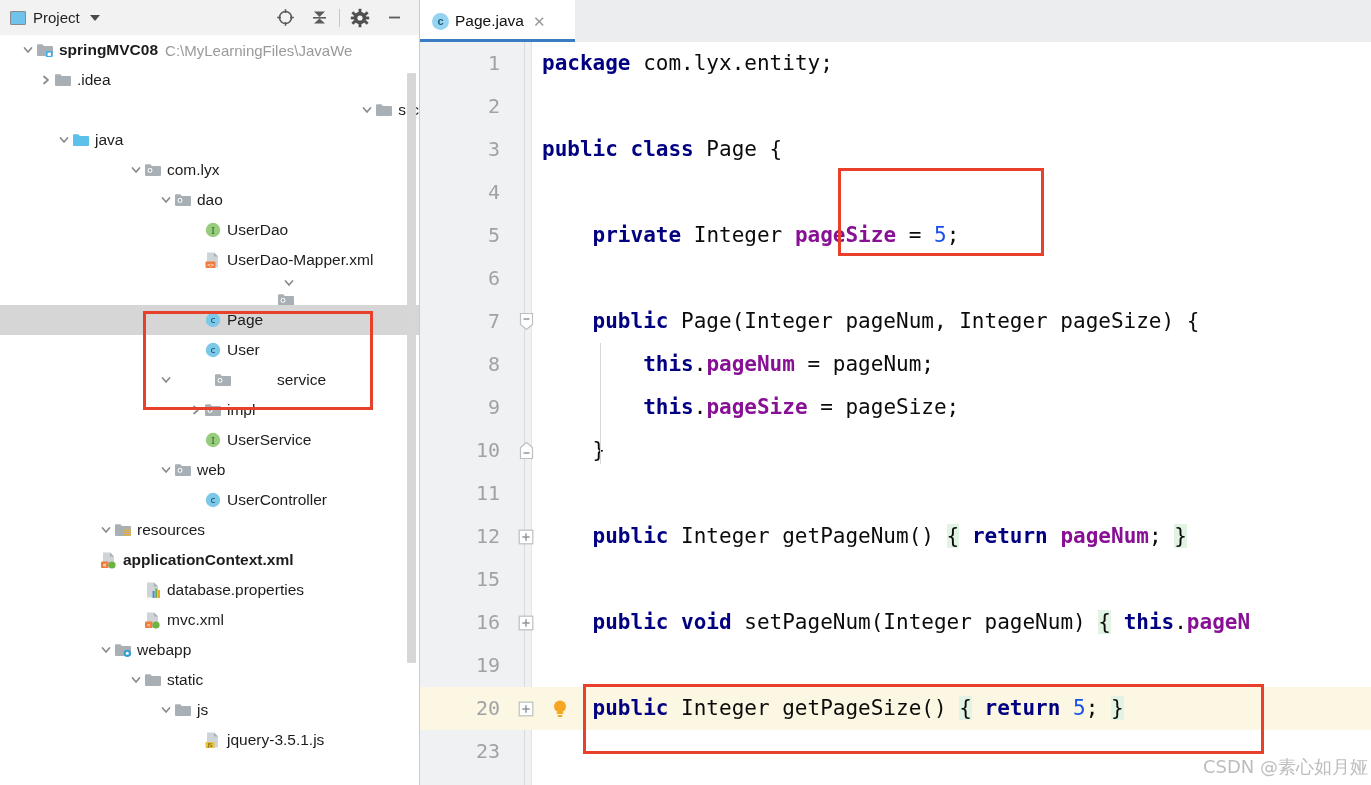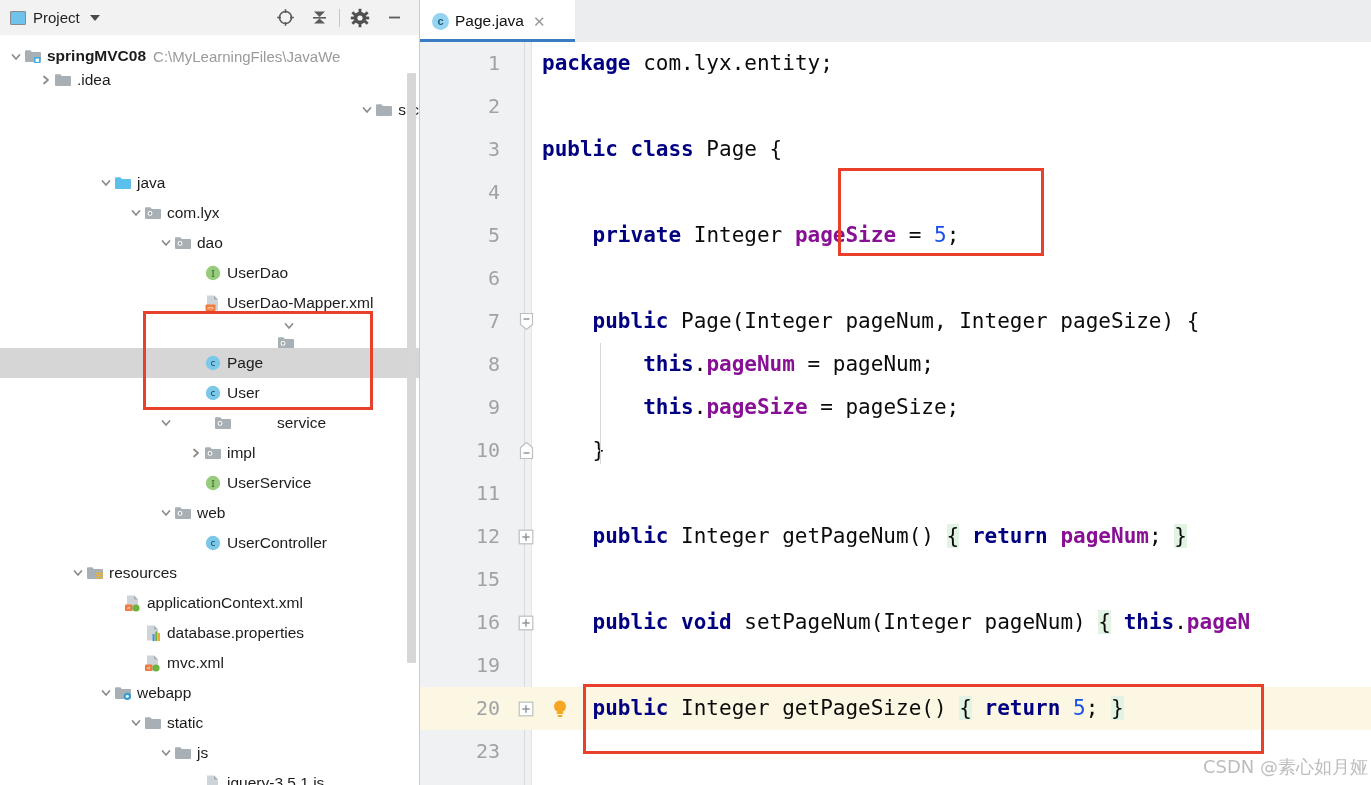--- a/index.html
+++ b/index.html
@@ -166,21 +166,21 @@
         </div>
         <div class="hdr-icon">
           <svg width="19" height="19" viewBox="0 0 19 19">
               <line x1="4" y1="9.5" x2="15" y2="9.5" stroke="#5b5b5b" stroke-width="1.8"></line>
             </svg>
         </div>
       </div>
     </div>
 
     <div id="tree">
-        <div class="trow" style="padding-left: 8px; align-items: flex-end;">
+        <div class="trow" style="padding-left: 20px;">
           <span class="twist">
             <svg width="12" height="12" viewBox="0 0 12 12">
               <polyline points="2.5,4 6,8 9.5,4" fill="none" stroke="#8b8b8b" stroke-width="1.7" stroke-linecap="round" stroke-linejoin="round"></polyline>
             </svg>
           </span>
           <span class="ticon">
             <svg width="18" height="16" viewBox="0 0 18 16">
               <path d="M1 3.2 A1 1 0 0 1 2 2.2 H6.4 L7.8 3.9 H16 A1 1 0 0 1 17 4.9 V13 A1 1 0 0 1 16 14 H2 A1 1 0 0 1 1 13 Z" fill="#a8b0b5"></path>
               <rect x="10" y="9" width="6.5" height="6" fill="#3cb0e5"></rect>
               <rect x="11.6" y="10.6" width="3.3" height="3.3" fill="#ffffff"></rect>
@@ -208,21 +208,21 @@
               <polyline points="2.5,4 6,8 9.5,4" fill="none" stroke="#8b8b8b" stroke-width="1.7" stroke-linecap="round" stroke-linejoin="round"></polyline>
             </svg>
           </span>
           <span class="ticon">
             <svg width="18" height="16" viewBox="0 0 18 16">
               <path d="M1 3.2 A1 1 0 0 1 2 2.2 H6.4 L7.8 3.9 H16 A1 1 0 0 1 17 4.9 V13 A1 1 0 0 1 16 14 H2 A1 1 0 0 1 1 13 Z" fill="#a8b0b5"></path>
             </svg>
           </span>
           <span class="tlabel">src</span>
         </div>
-        <div class="trow" style="padding-left: 98px; margin-top: 43px;">
+        <div class="trow" style="padding-left: 56px;">
           <span class="twist">
             <svg width="12" height="12" viewBox="0 0 12 12">
               <polyline points="2.5,4 6,8 9.5,4" fill="none" stroke="#8b8b8b" stroke-width="1.7" stroke-linecap="round" stroke-linejoin="round"></polyline>
             </svg>
           </span>
           <span class="ticon">
             <svg width="18" height="16" viewBox="0 0 18 16">
               <path d="M1 3.2 A1 1 0 0 1 2 2.2 H6.4 L7.8 3.9 H16 A1 1 0 0 1 17 4.9 V13 A1 1 0 0 1 16 14 H2 A1 1 0 0 1 1 13 Z" fill="#5bc0ea"></path>
             </svg>
           </span>
@@ -373,37 +373,37 @@
         <div class="trow" style="padding-left: 188px;">
           <span class="twist"></span>
           <span class="ticon">
             <svg width="18" height="18" viewBox="0 0 18 18">
               <circle cx="9" cy="9" r="7.2" fill="#7cc8e8"></circle>
               <text x="9" y="12.4" font-size="9" font-family="DejaVu Sans, sans-serif" text-anchor="middle" fill="#14465e">c</text>
             </svg>
           </span>
           <span class="tlabel">UserController</span>
         </div>
-        <div class="trow" style="padding-left: 70px;">
+        <div class="trow" style="padding-left: 98px;">
           <span class="twist">
             <svg width="12" height="12" viewBox="0 0 12 12">
               <polyline points="2.5,4 6,8 9.5,4" fill="none" stroke="#8b8b8b" stroke-width="1.7" stroke-linecap="round" stroke-linejoin="round"></polyline>
             </svg>
           </span>
           <span class="ticon">
             <svg width="18" height="16" viewBox="0 0 18 16">
               <path d="M1 3.2 A1 1 0 0 1 2 2.2 H6.4 L7.8 3.9 H16 A1 1 0 0 1 17 4.9 V13 A1 1 0 0 1 16 14 H2 A1 1 0 0 1 1 13 Z" fill="#a8b0b5"></path>
               <rect x="10" y="7.5" width="7" height="1.3" fill="#e8b233"></rect>
               <rect x="10" y="9.8" width="7" height="1.3" fill="#e8b233"></rect>
               <rect x="10" y="12.1" width="7" height="1.3" fill="#e8b233"></rect>
             </svg>
           </span>
           <span class="tlabel">resources</span>
         </div>
-        <div class="trow" style="padding-left: 108px;">
+        <div class="trow" style="padding-left: 84px; font-weight: bold;">
           <span class="twist"></span>
           <span class="ticon">
             <svg width="18" height="18" viewBox="0 0 18 18">
               <path d="M3 1.5h7l4 4v11H3z" fill="#ced4d8"></path>
               <path d="M10 1.5l4 4h-4z" fill="#a9b2b8"></path>
               <rect x="1" y="10.5" width="7.5" height="6.5" rx="1" fill="#ef7c3c"></rect>
               <text x="4.6" y="15.8" font-size="6" font-family="DejaVu Sans Mono, monospace" text-anchor="middle" fill="#ffffff">&lt;</text>
               <circle cx="12" cy="14" r="3.6" fill="#6db33f"></circle>
             </svg>
           </span>

